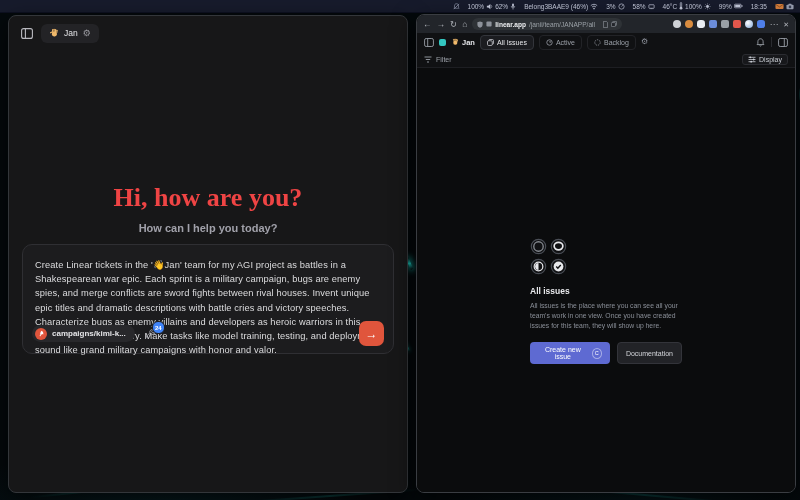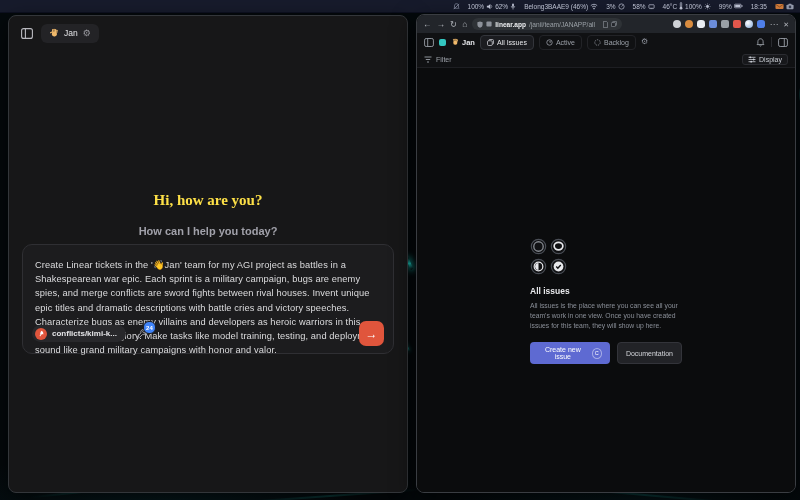--- a/index.html
+++ b/index.html
@@ -25,21 +25,21 @@
   
   .window{position:absolute;border-radius:8px;box-shadow:0 8px 24px rgba(0,0,0,.65);box-sizing:border-box;}
 
   
   .jan{left:8px;top:15px;width:400px;height:478px;background:#171718;border:1px solid #33363a;}
   .jan-topbar{position:absolute;left:0;top:0;right:0;height:34px;display:flex;align-items:center;padding:0 12px;gap:8px;}
   .icon-btn{color:#b9b9bf;display:inline-flex;align-items:center;justify-content:center;}
   .assistant-pill{display:flex;align-items:center;gap:5px;background:#232326;border-radius:6px;height:19px;padding:0 8px;font-size:8.5px;color:#e4e4e7;}
   .gear{color:#9a9aa0;font-size:9px;line-height:1;}
   .jan-center{position:absolute;left:0;right:0;top:160px;text-align:center;}
-  .jan-title{font-family:"Liberation Serif","DejaVu Serif",serif;font-size:15px;font-weight:600;color:#fde047;margin:16px;}
+  .jan-title{font-family:"Liberation Serif","DejaVu Serif",serif;font-size:26px;font-weight:600;color:#ef4444;margin:7px;}
   .jan-sub{font-size:11px;color:#a1a1aa;margin:9px 0 0 0;font-weight:bold;}
   .composer{position:absolute;left:13px;right:13px;top:228px;height:110px;background:#1c1c1e;border:1px solid #2f2f33;border-radius:10px;box-sizing:border-box;padding:13px 12px 8px 12px;}
   .composer-text{font-size:9.3px;line-height:14.2px;color:#dcdcde;letter-spacing:.1px;}
   .composer-row{position:absolute;left:9px;right:9px;bottom:7px;display:flex;align-items:center;gap:10px;}
   .model-pill{display:flex;align-items:center;gap:5px;background:#28282b;border-radius:9px;height:17px;padding:0 9px 0 3px;font-size:8px;font-weight:600;color:#e4e4e7;}
   .model-logo{width:12px;height:12px;border-radius:50%;background:var(--jan-accent,#e0553c);display:flex;align-items:center;justify-content:center;}
   .tools-wrap{position:relative;width:13px;height:13px;}
   .tools-badge{position:absolute;top:-6px;left:7px;min-width:11px;height:11px;border-radius:6px;background:var(--badge-blue,#3f83f8);color:#fff;font-size:6px;font-weight:700;display:flex;align-items:center;justify-content:center;border:1.5px solid #1c1c1e;box-sizing:content-box;}
   .send-btn{margin-left:auto;width:25px;height:25px;border-radius:7px;background:var(--jan-accent,#e0553c);color:#fff;display:flex;align-items:center;justify-content:center;font-size:12px;border:none;}
 
@@ -218,21 +218,21 @@
     <div class="composer">
       <div class="composer-text">Create Linear tickets in the '👋Jan' team for my AGI project as battles in a Shakespearean war epic. Each sprint is a military campaign, bugs are enemy spies, and merge conflicts are sword fights between rival houses. Invent unique epic titles and dramatic descriptions with battle cries and victory speeches. Characterize bugs as enemy villains and developers as heroic warriors in this noble quest for AGI glory. Make tasks like model training, testing, and deployment sound like grand military campaigns with honor and valor.</div>
       <div class="composer-row">
         <div class="model-pill">
           <span class="model-logo">
               <svg width="7" height="7" viewBox="0 0 8 8">
                 <path d="M4.2.8C5.8 1.6 6.4 3.4 6 5.2L4.6 4.6 3.2 6.4C2 5 2.4 2.2 4.2.8z" fill="#fff"></path>
                 <circle cx="2.6" cy="6.4" r=".7" fill="#fff"></circle>
               </svg>
             </span>
-          <span>conflicts/kimi-k...</span>
+          <span>campaigns/kimi-k...</span>
         </div>
         <div class="tools-wrap">
           <span class="sic"><svg width="12" height="12" viewBox="0 0 12 12">
                 <path d="M9.8 2.2a2.6 2.6 0 0 1-3.3 3.3L3.4 8.6a1.1 1.1 0 0 1-1.6-1.6l3.1-3.1a2.6 2.6 0 0 1 3.3-3.3L6.6 2.2l.9 1.6 1.6.1z" fill="none" stroke="#9b9ba2" stroke-width="1"></path>
               </svg></span>
           <span class="tools-badge">24</span>
         </div>
         <button class="send-btn">→</button>
       </div>
     </div>

